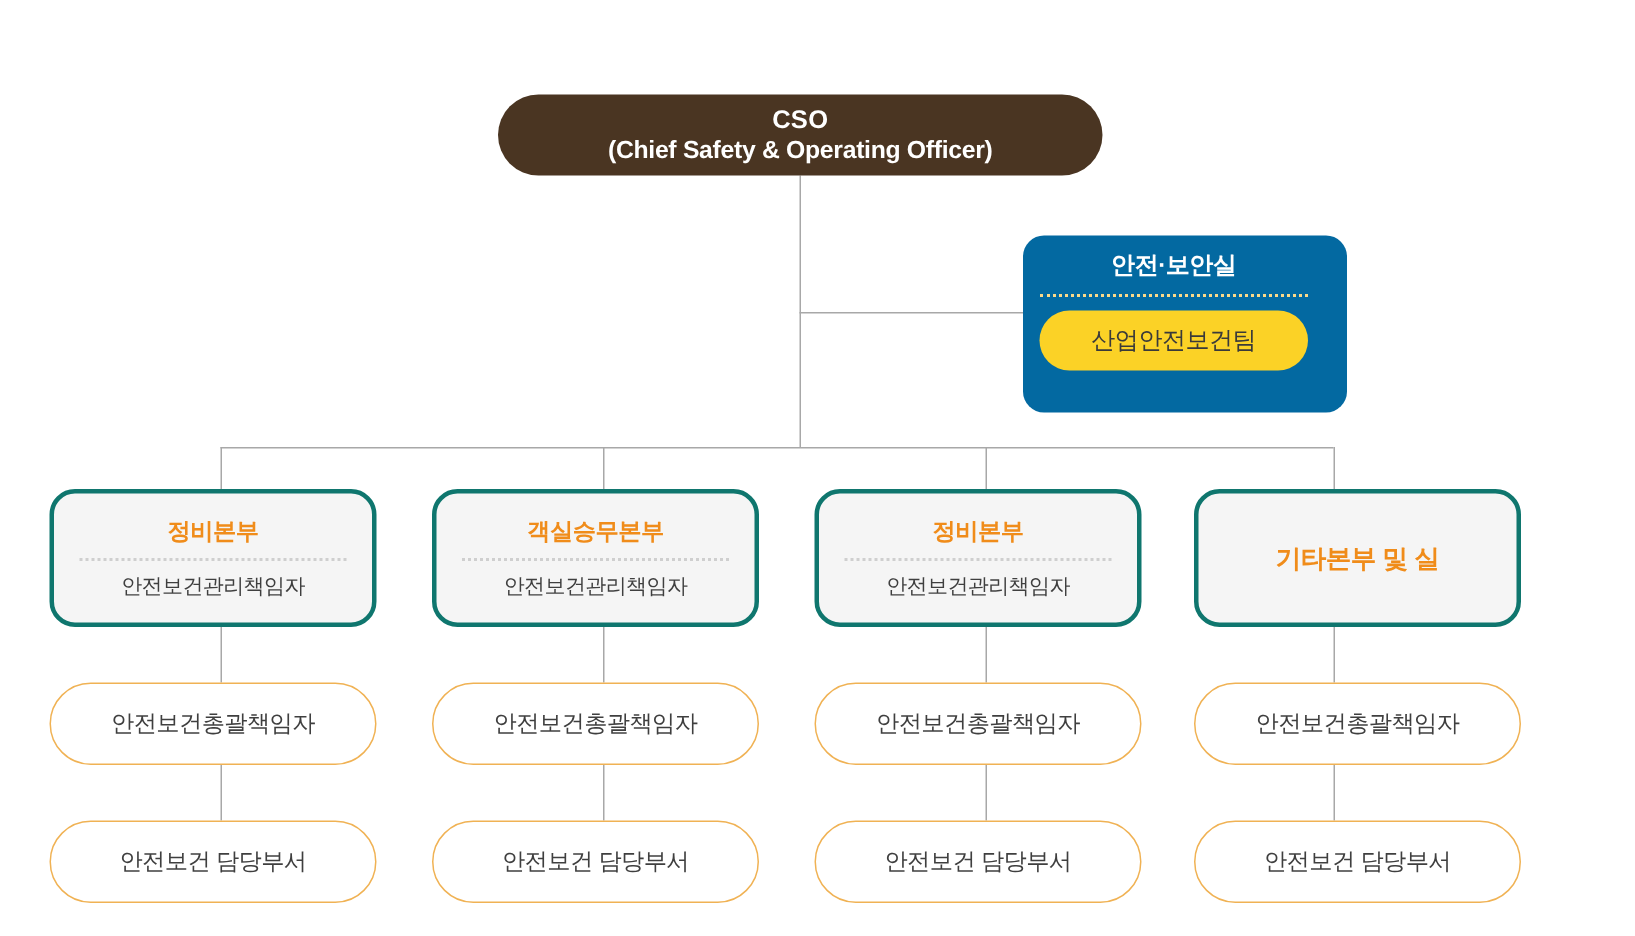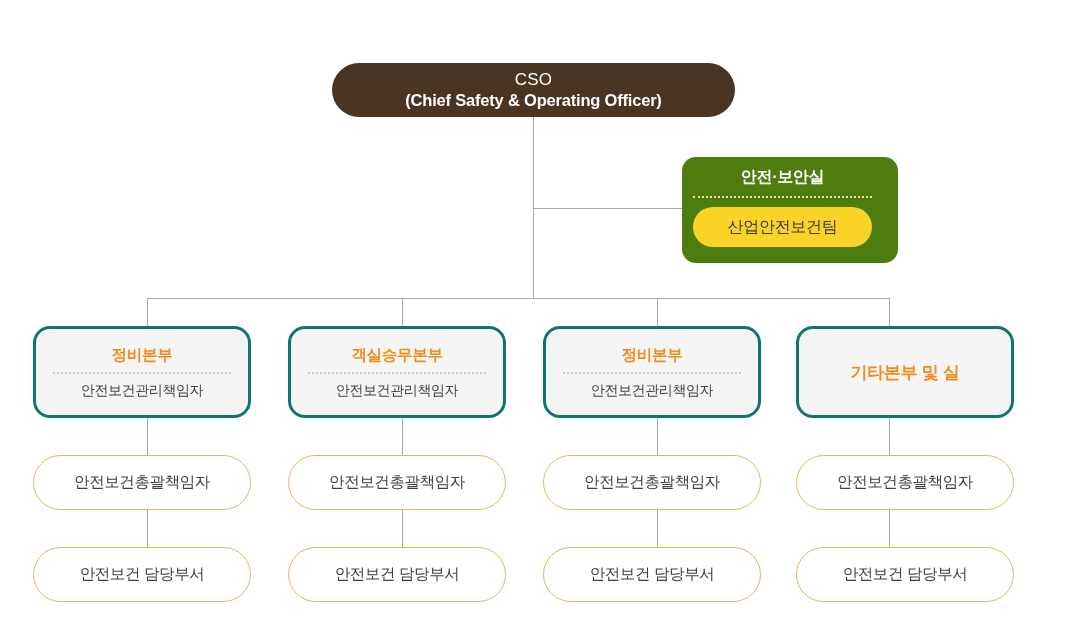--- a/index.html
+++ b/index.html
@@ -38,37 +38,37 @@
     border-radius: 27px;
     display: flex;
     flex-direction: column;
     align-items: center;
     justify-content: center;
     color: #ffffff;
     line-height: 1.22;
   }
   .cso-line1 {
     font-size: 17px;
-    font-weight: normal;
+    font-weight: bold;
     letter-spacing: 0.2px;
   }
   .cso-line2 {
     font-size: 16.5px;
     font-weight: bold;
     letter-spacing: -0.2px;
   }
 
   
   .staff-box {
     position: absolute;
     left: 682px;
     top: 157px;
     width: 216px;
-    height: 106px;
-    background: #4d7c0f;
+    height: 118px;
+    background: #0369a1;
     border-radius: 14px;
     box-sizing: border-box;
     padding: 10px 26px 11px 11px;
     display: flex;
     flex-direction: column;
     align-items: center;
   }
   .staff-title {
     color: #ffffff;
     font-size: 16px;

